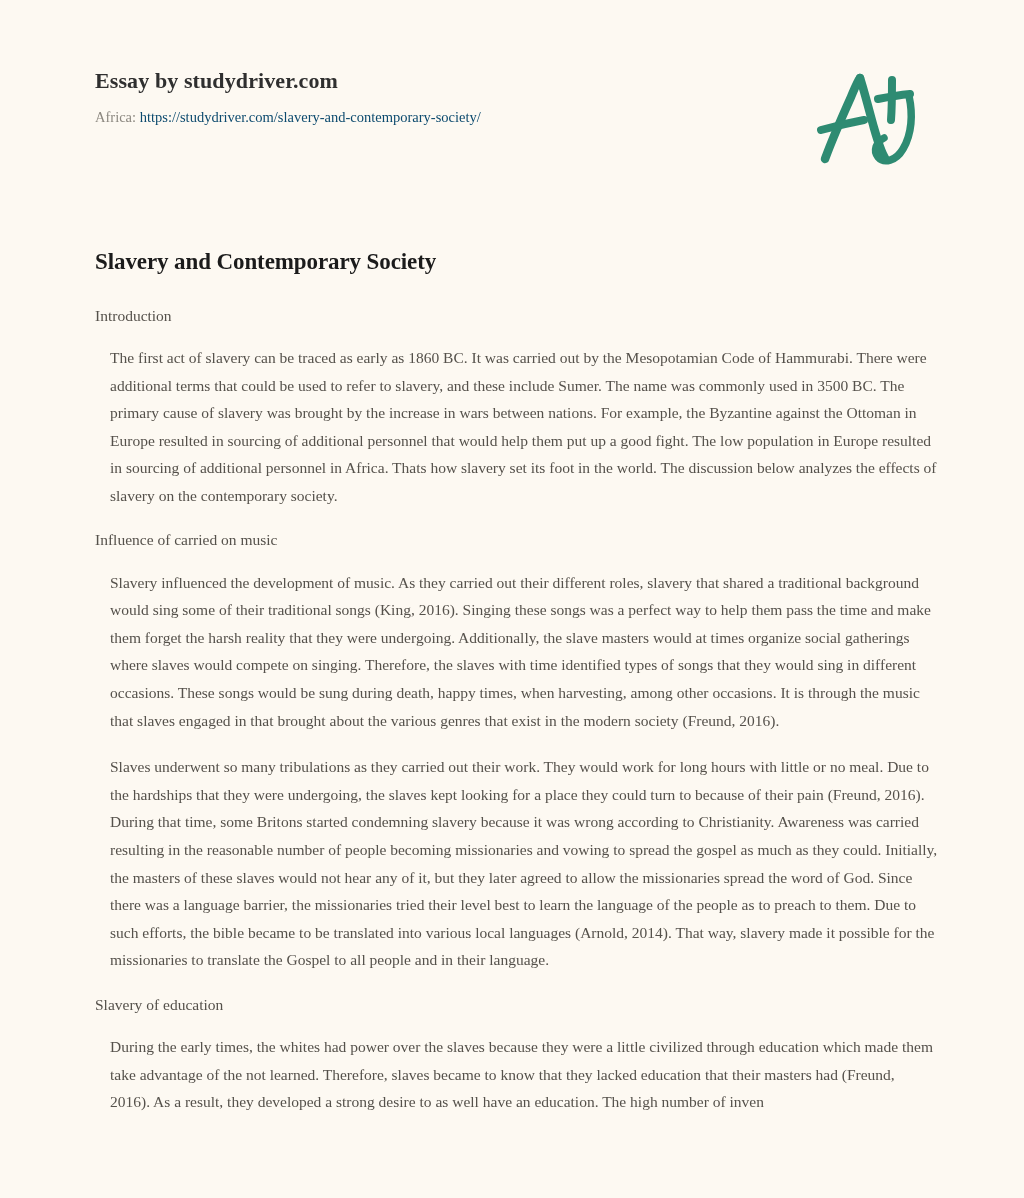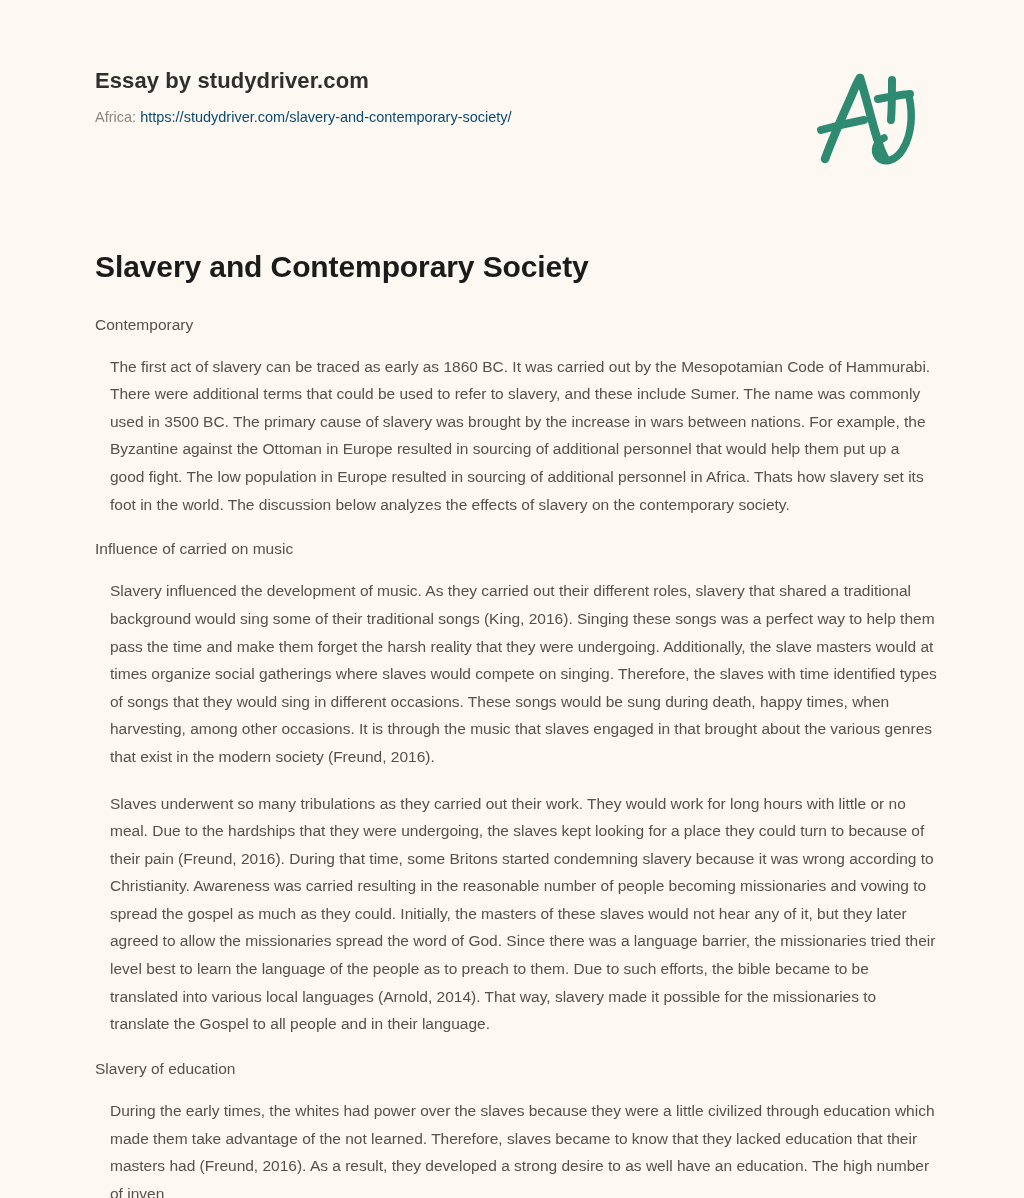--- a/index.html
+++ b/index.html
@@ -15,20 +15,21 @@
     overflow: hidden;
     position: relative;
   }
 
   .page {
     width: 1024px;
     height: 952px;
     position: relative;
     box-sizing: border-box;
     background: #fdf9f2;
+    font-family: Liberation Serif, serif;
   }
 
   
   .header {
     position: absolute;
     left: 0;
     top: 0;
     width: 1024px;
     height: 200px;
   }
@@ -82,21 +83,21 @@
 
   
   .article {
     position: absolute;
     left: 95px;
     top: 248px;
     width: 843px;
   }
 
   .doc-title {
-    font-size: 30px;
+    font-size: 23px;
     font-weight: bold;
     color: #1b1b1b;
     letter-spacing: -0.1px;
     line-height: 1.25;
     margin: 0 0 27px 0;
   }
 
   .section-heading {
     font-size: 15.5px;
     font-weight: normal;
@@ -152,21 +153,21 @@
         </g>
       </svg>
     </div>
 
   </div>
 
   <div class="article">
 
     <h1 class="doc-title">Slavery and Contemporary Society</h1>
 
-    <div class="section-heading">Contemporary</div>
+    <div class="section-heading">Introduction</div>
 
     <p class="para">The first act of slavery can be traced as early as 1860 BC. It was carried out by the Mesopotamian Code of Hammurabi. There were additional terms that could be used to refer to slavery, and these include Sumer. The name was commonly used in 3500 BC. The primary cause of slavery was brought by the increase in wars between nations. For example, the Byzantine against the Ottoman in Europe resulted in sourcing of additional personnel that would help them put up a good fight. The low population in Europe resulted in sourcing of additional personnel in Africa. Thats how slavery set its foot in the world. The discussion below analyzes the effects of slavery on the contemporary society.</p>
 
     <div class="section-heading">Influence of carried on music</div>
 
     <p class="para">Slavery influenced the development of music. As they carried out their different roles, slavery that shared a traditional background would sing some of their traditional songs (King, 2016). Singing these songs was a perfect way to help them pass the time and make them forget the harsh reality that they were undergoing. Additionally, the slave masters would at times organize social gatherings where slaves would compete on singing. Therefore, the slaves with time identified types of songs that they would sing in different occasions. These songs would be sung during death, happy times, when harvesting, among other occasions. It is through the music that slaves engaged in that brought about the various genres that exist in the modern society (Freund, 2016).</p>
 
 
     <p class="para">Slaves underwent so many tribulations as they carried out their work. They would work for long hours with little or no meal. Due to the hardships that they were undergoing, the slaves kept looking for a place they could turn to because of their pain (Freund, 2016). During that time, some Britons started condemning slavery because it was wrong according to Christianity. Awareness was carried resulting in the reasonable number of people becoming missionaries and vowing to spread the gospel as much as they could. Initially, the masters of these slaves would not hear any of it, but they later agreed to allow the missionaries spread the word of God. Since there was a language barrier, the missionaries tried their level best to learn the language of the people as to preach to them. Due to such efforts, the bible became to be translated into various local languages (Arnold, 2014). That way, slavery made it possible for the missionaries to translate the Gospel to all people and in their language.</p>
 

